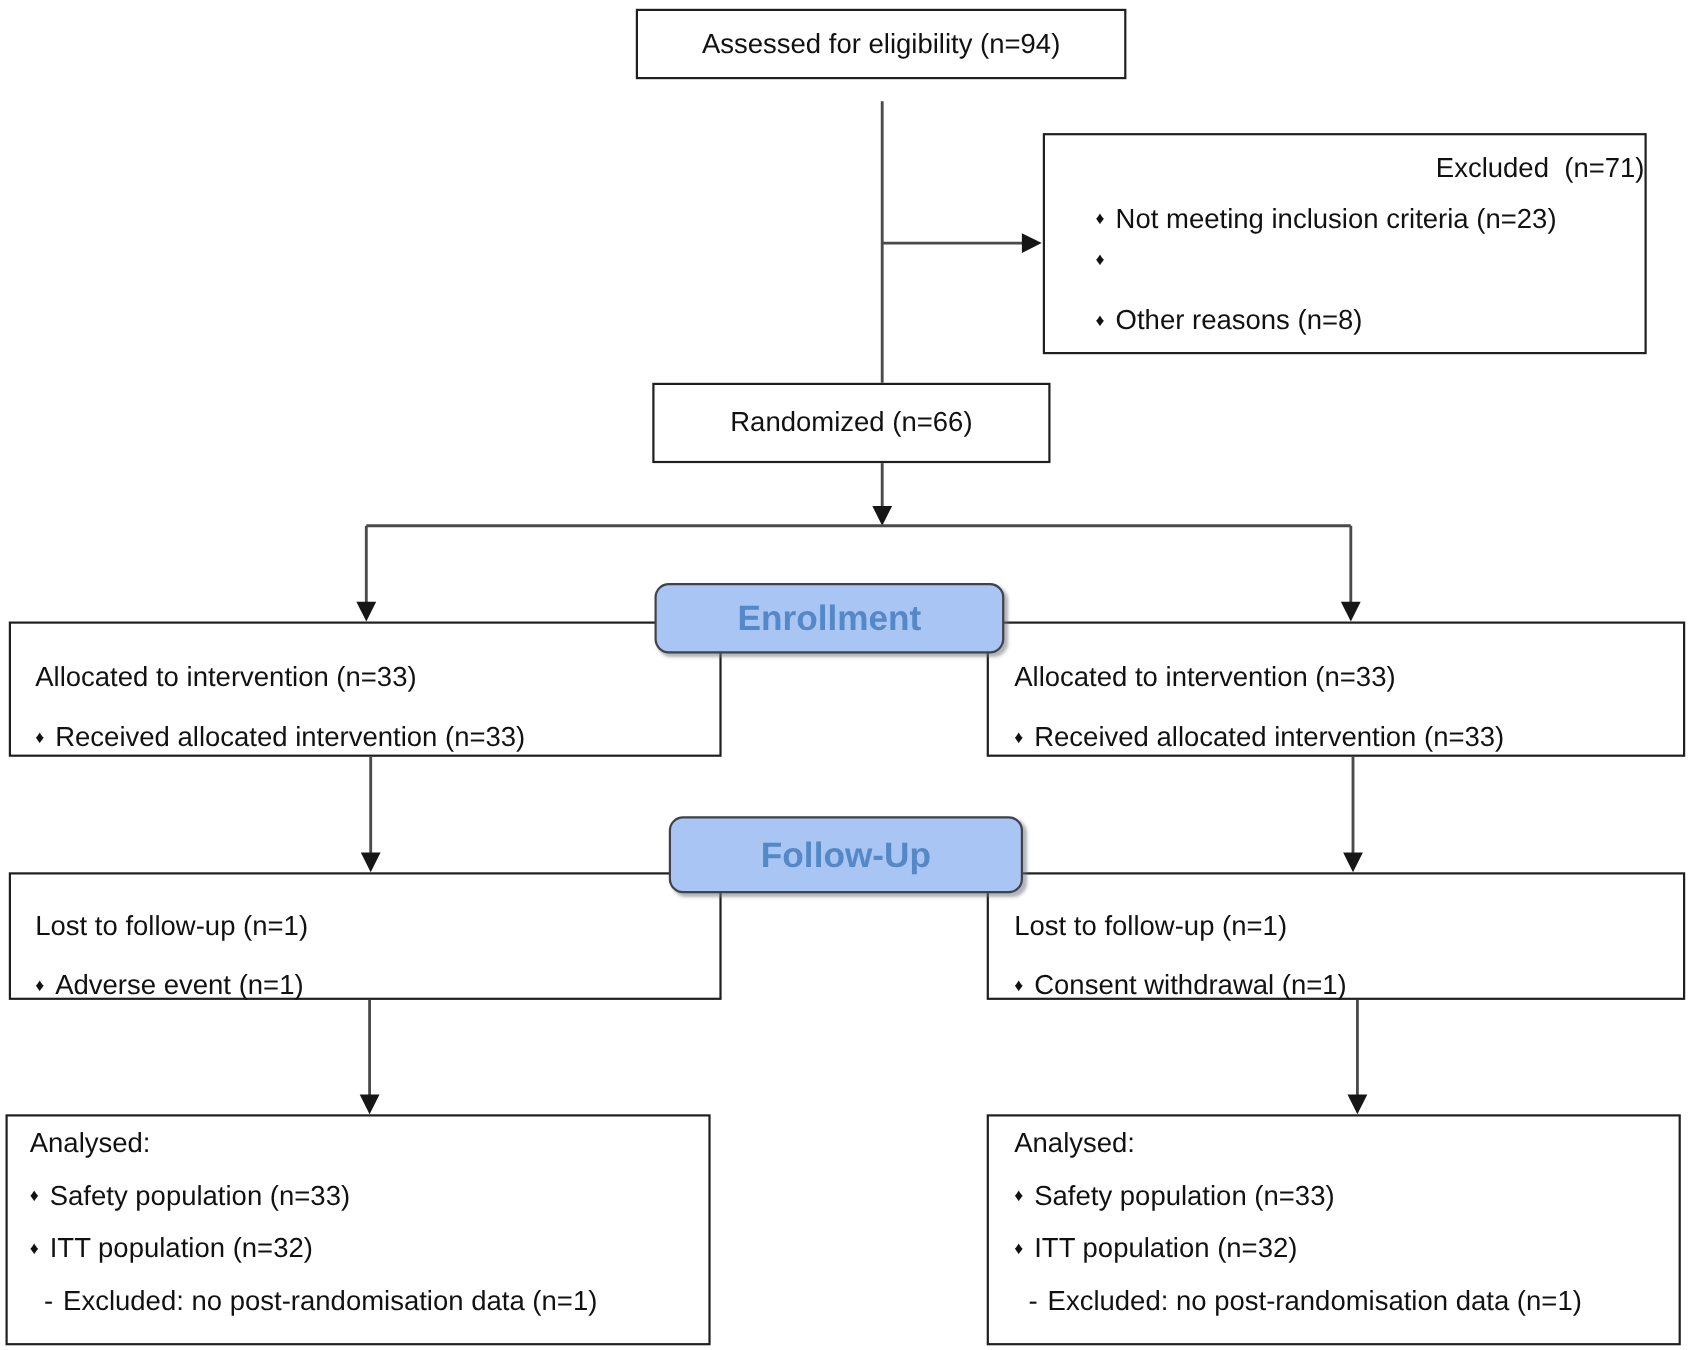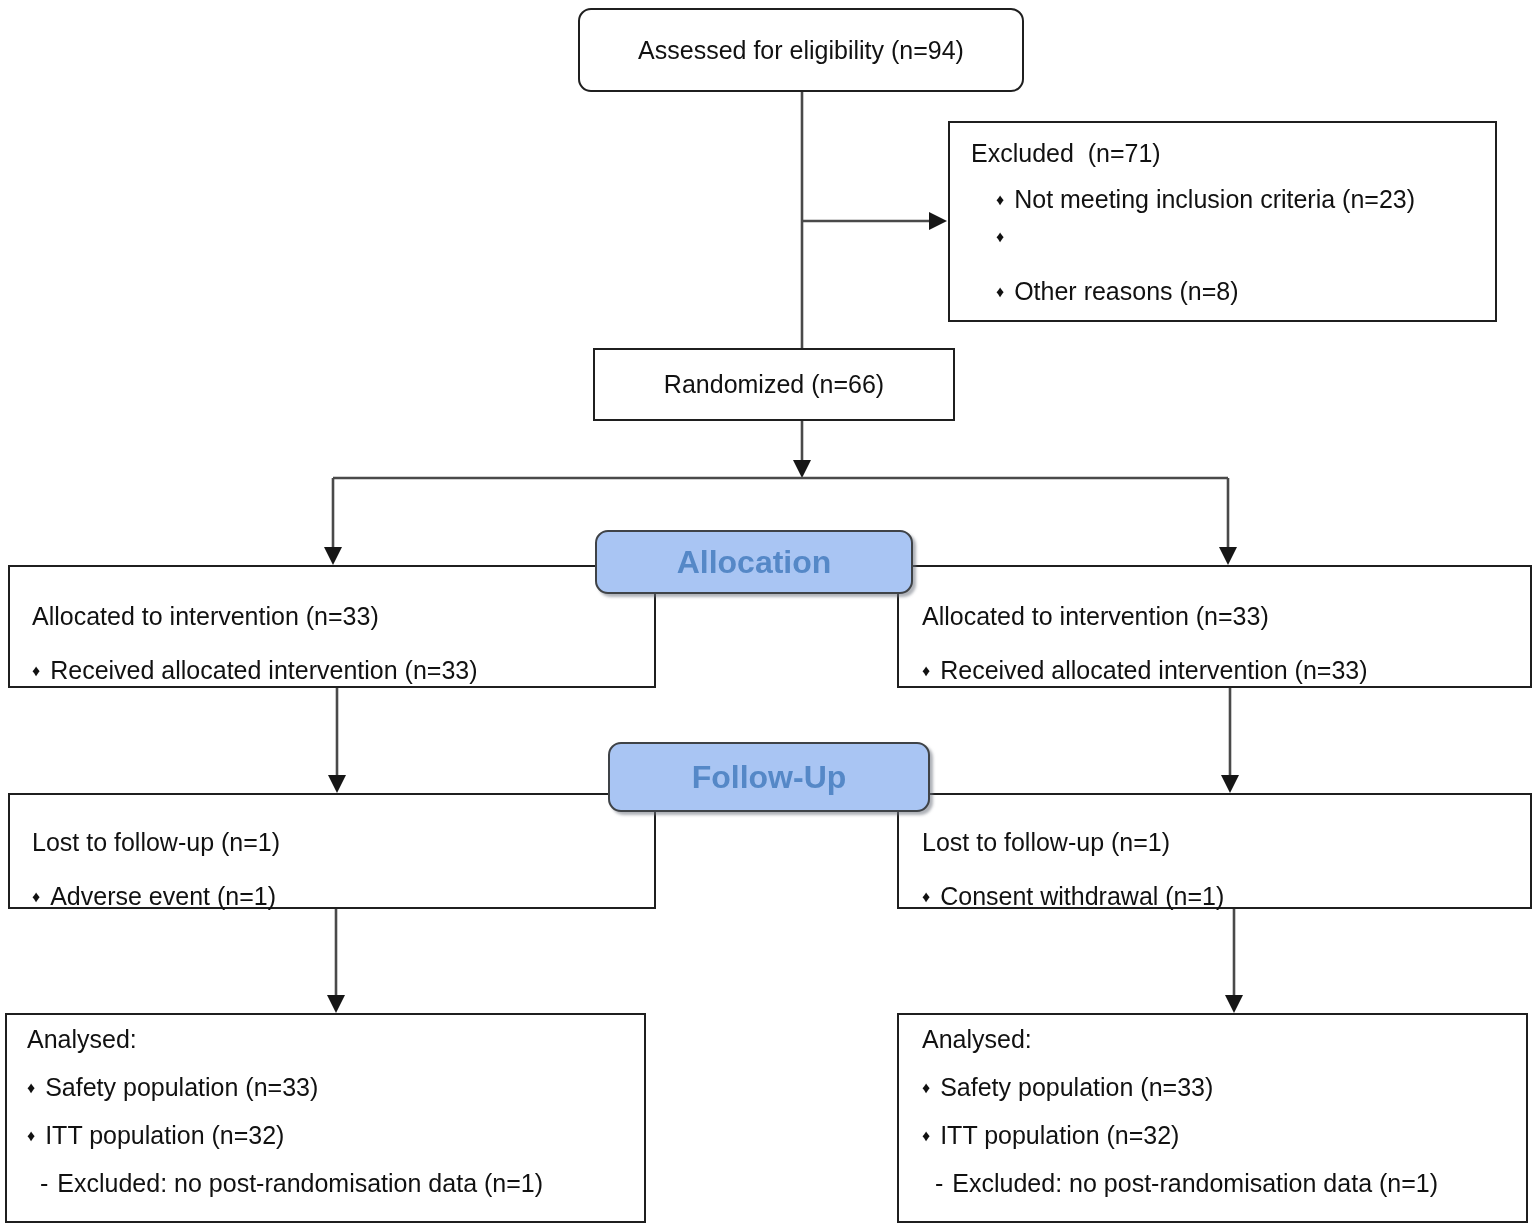--- a/index.html
+++ b/index.html
@@ -46,22 +46,22 @@
     box-sizing: border-box;
     z-index: 3;
     display: flex; align-items: center; justify-content: center;
     color: var(--stage_text, #5588c7);
     font-size: 32px; font-weight: bold;
     box-shadow: 3px 3px 3px rgba(110,115,125,0.55);
   }
 
   
   #stage-enrollment { left: 30px;  top: 8px;   width: 345px; height: 66px; }
-  #box-assessed     { left: 578px; top: 8px;   width: 446px; height: 84px; border-radius: 13px; }
-  #box-excluded     { left: 948px; top: 121px; width: 549px; height: 201px; padding-top: 16px; }
+  #box-assessed     { left: 578px; top: 8px;   width: 446px; height: 64px; }
+  #box-excluded     { left: 948px; top: 121px; width: 549px; height: 201px; padding-top: 16px; text-align: right; }
   #box-excluded .ln { height: 46px; }
   #box-excluded .box-title { padding-left: 21px; height: 46px; }
   #box-excluded .line { padding-left: 46px; }
   #box-randomized   { left: 593px; top: 348px; width: 362px; height: 73px; }
 
   #stage-allocation { left: 595px; top: 530px; width: 318px; height: 64px; }
   #box-alloc-left   { left: 8px;   top: 565px; width: 648px; height: 123px; padding: 15px 0 0 22px; }
   #box-alloc-right  { left: 897px; top: 565px; width: 635px; height: 123px; padding: 15px 0 0 23px; }
   .two-line .box-title { height: 54px; margin-top: 20px; }
   .two-line .line { height: 54px; }
@@ -103,21 +103,21 @@
     <line x1="1230" y1="688" x2="1230" y2="777"></line>
     <polygon points="1221,775 1239,775 1230,793"></polygon>
 
     <line x1="336" y1="909" x2="336" y2="997"></line>
     <polygon points="327,995 345,995 336,1013"></polygon>
     <line x1="1234" y1="909" x2="1234" y2="997"></line>
     <polygon points="1225,995 1243,995 1234,1013"></polygon>
   </svg>
 
   <div class="stage" id="stage-allocation">
-    <span>Allocation</span>
+    <span>Enrollment</span>
   </div>
   <div class="stage" id="stage-followup">
     <span>Follow-Up</span>
   </div>
 
   <div class="box centered" id="box-assessed">
     <span class="box-title">Assessed for eligibility (n=94)</span>
   </div>
 
   <div class="box" id="box-excluded">

